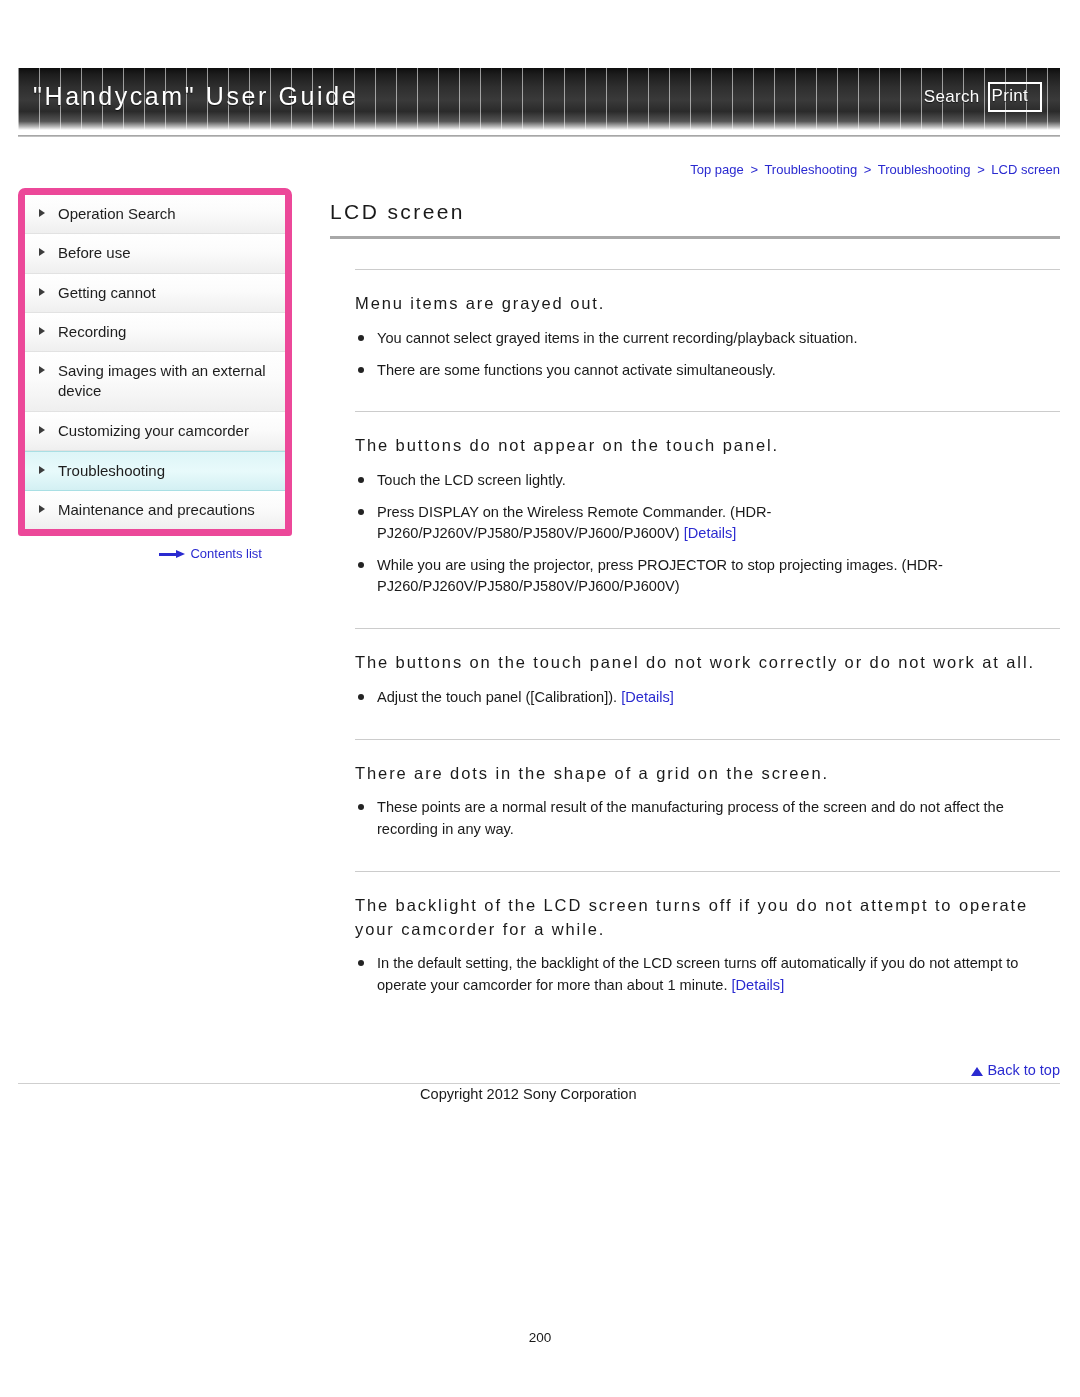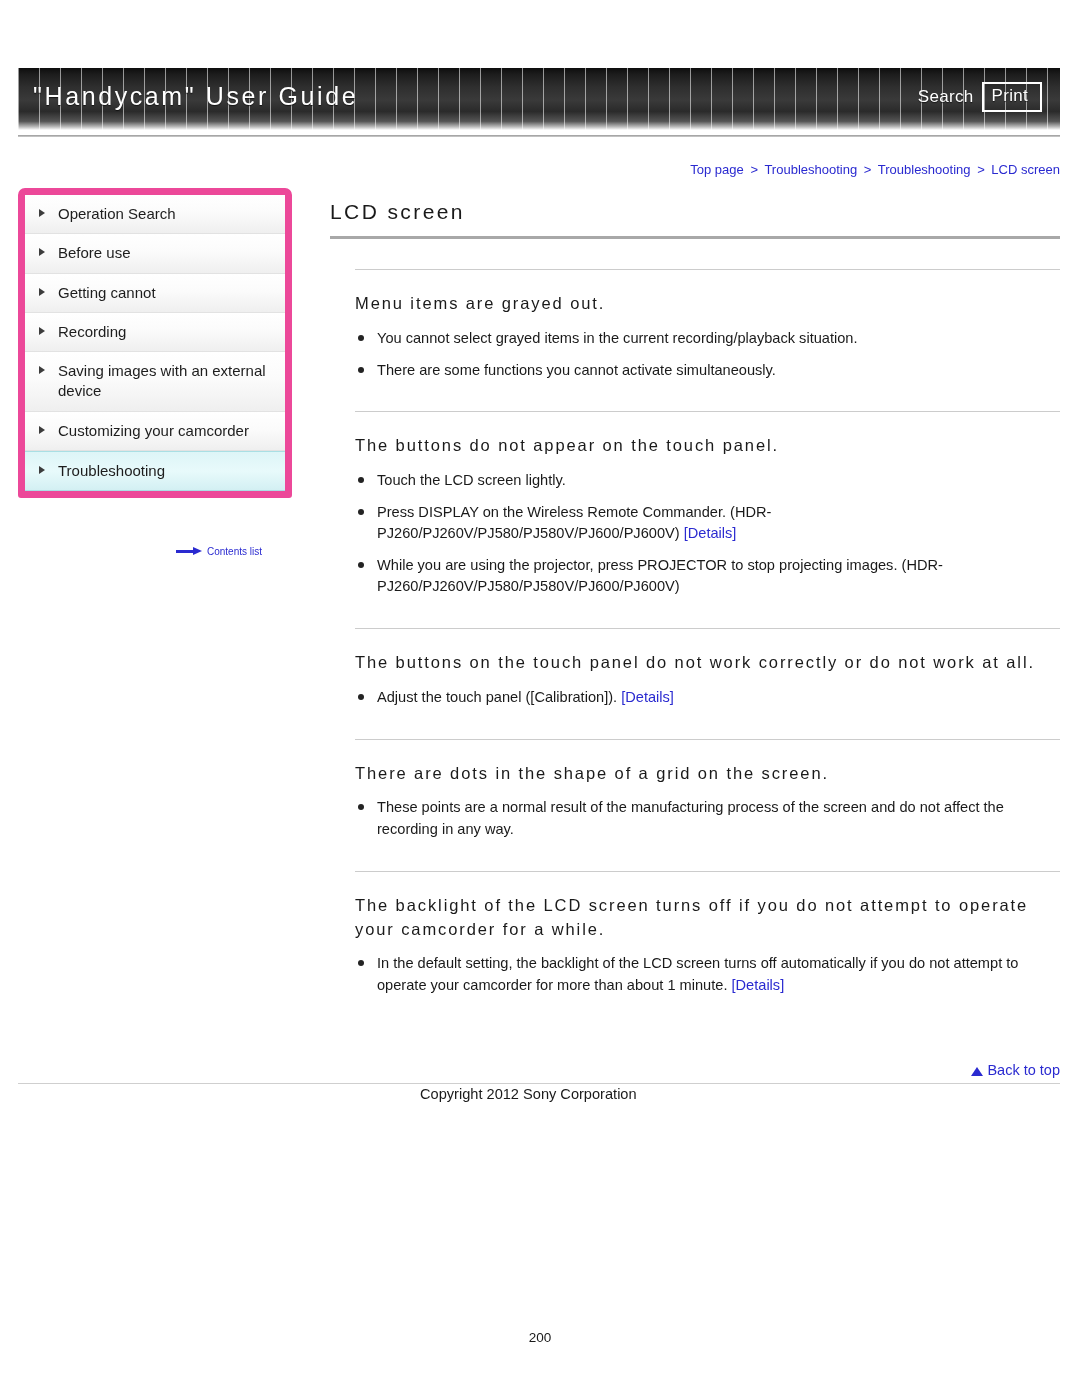--- a/index.html
+++ b/index.html
@@ -60,21 +60,21 @@
     font-size: 17px;
     letter-spacing: .3px;
     text-shadow: 0 1px 1px rgba(0,0,0,.6);
     cursor: pointer;
   }
   .print-btn {
     color: #ffffff;
     font-size: 17px;
     letter-spacing: .3px;
     border: 2px solid #ffffff;
-    padding: 2px 12px 4px 8px;
+    padding: 2px 12px 4px 2px;
     cursor: pointer;
     text-shadow: 0 1px 1px rgba(0,0,0,.6);
   }
   .header-rule {
     position: absolute;
     left: 18px;
     top: 135px;
     width: 1042px;
     height: 2px;
     background: linear-gradient(to bottom, #9a9a9a, #cfcfcf);
@@ -138,21 +138,21 @@
     border-bottom: 4px solid transparent;
   }
   .side-label { line-height: 1.35; }
 
   .contents-list {
     position: absolute;
     left: 18px;
     top: 545px;
     width: 244px;
     text-align: right;
-    font-size: 10px;
+    font-size: 13px;
     color: #2a2ad0;
     cursor: pointer;
     white-space: nowrap;
   }
   .contents-arrow {
     display: inline-block;
     vertical-align: middle;
     width: 26px;
     height: 8px;
     margin-right: 5px;
@@ -330,20 +330,24 @@
     <span class="side-label">Saving images with an external device</span>
   </div>
   <div class="side-item">
     <span class="side-arrow"></span>
     <span class="side-label">Customizing your camcorder</span>
   </div>
   <div class="side-item active">
     <span class="side-arrow"></span>
     <span class="side-label">Troubleshooting</span>
   </div>
+  <div class="side-item">
+    <span class="side-arrow"></span>
+    <span class="side-label">Maintenance and precautions</span>
+  </div>
 </nav>
 
 <div class="contents-list">
   <span class="contents-arrow"></span><span class="contents-text">Contents list</span>
 </div>
 
 <main class="main">
   <h1 class="page-title">LCD screen</h1>
   <div class="title-rule"></div>
 

